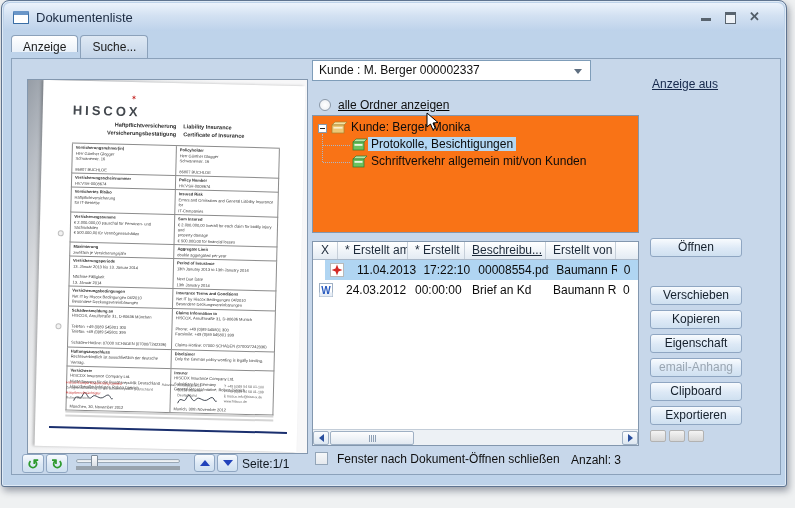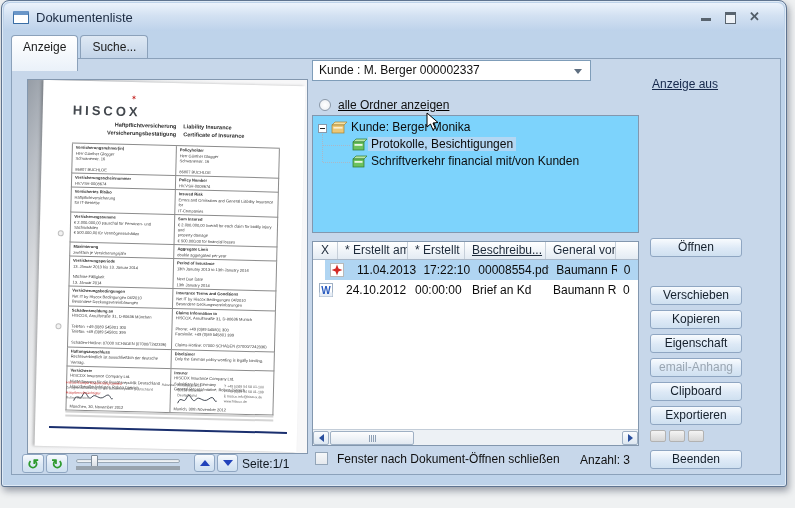--- a/index.html
+++ b/index.html
@@ -32,21 +32,21 @@
   .wc-min::after { content:""; position:absolute; left:1px; bottom:2px; width:10px; height:3px; background:#59646f; }
   .wc-restore::after { content:""; position:absolute; left:1px; top:1px; width:9px; height:8px; border:1px solid #59646f; border-top:3px solid #59646f; background:#eef2f7; }
   .wc-close { font-size:13px; font-weight:bold; color:#525d68; line-height:12px; text-align:center; }
   
   .tabs { position:absolute; left:9px; top:34px; display:flex; z-index:5; }
   .tab {
     font-size:12px; color:#1c1c1c; padding:4px 11px 3px;
     border:1px solid #8ba1ba; border-bottom:none; border-radius:4px 4px 0 0;
     background:linear-gradient(#dfe9f4,#c3d4e8); margin-right:2px; height:23px;
   }
-  .tab.active { background:linear-gradient(#ffffff,#eaf1f9); height:36px; position:relative; z-index:6; }
+  .tab.active { background:linear-gradient(#ffffff,#eaf1f9); height:17px; position:relative; z-index:6; }
   .tabpage {
     position:absolute; left:9px; top:57px; width:770px; height:417px;
     background:#c7d7ea; border:1px solid #8ba1ba;
   }
   
   .preview-pane {
     position:absolute; left:25px; top:78px; width:281px; height:375px;
     border:1px solid #8397ae; overflow:hidden;
     background:linear-gradient(112deg,#969da6 0%, #b9bec5 9%, #dcdee1 20%, #f0f1f2 32%, #f7f7f8 45%);
   }
@@ -102,21 +102,21 @@
     background:#fff; border:1px solid #7f9db9; font-size:12px; color:#101010;
     line-height:19px; padding-left:6px;
   }
   .dd-arrow { position:absolute; right:8px; top:8px; width:0; height:0; border-left:4px solid transparent; border-right:4px solid transparent; border-top:5px solid #5f6f80; }
   .anzeige-link { position:absolute; left:650px; top:76px; font-size:12px; color:#15284b; text-decoration:underline; cursor:pointer; }
   .radio-row { position:absolute; top:97px; display:flex; align-items:center; }
   .radio { width:12px; height:12px; border:1px solid #8b99a9; border-radius:50%; background:radial-gradient(#ffffff,#e8ecf0); position:relative; }
   .radio.sel::after { content:""; position:absolute; left:3px; top:3px; width:4px; height:4px; border-radius:50%; background:#e07c10; box-shadow:0 0 2px 1px rgba(224,124,16,.55); }
   .radio-label { font-size:12px; color:#101010; margin-left:7px; }
   
-  .tree-panel { position:absolute; left:310px; top:114px; width:327px; height:118px; background:#7dd3fc; border:1px solid #8397ae; }
+  .tree-panel { position:absolute; left:310px; top:114px; width:327px; height:118px; background:#f97316; border:1px solid #8397ae; }
   .tree-item { position:absolute; display:flex; align-items:center; font-size:12px; color:#0c0c0c; }
   .tree-label { padding:0 3px; }
   .tree-label.sel { background:#b3d7f3; }
   .minus-box { position:absolute; left:5px; top:8px; width:9px; height:9px; background:#fff; border:1px solid #8899aa; }
   .minus-box::after { content:""; position:absolute; left:1px; top:3px; width:5px; height:1px; background:#222; }
   .tree-vline { position:absolute; left:9px; top:18px; height:28px; border-left:1px dotted #aab8c6; }
   .tree-hline { position:absolute; left:10px; width:27px; border-top:1px dotted #aab8c6; }
   
   .table-panel { position:absolute; left:310px; top:240px; width:327px; height:205px; background:#fff; border:1px solid #8397ae; overflow:hidden; }
   .thead { display:flex; height:18px; background:linear-gradient(#ffffff,#e3ebf3); border-bottom:1px solid #aab8c8; }
@@ -142,21 +142,21 @@
     position:absolute; left:648px; width:92px; height:19px;
     border:1px solid #8fa6c2; border-radius:3px;
     background:linear-gradient(#f8fbfe,#dde9f6 55%,#cfe0f0);
     font-size:12px; color:#15202c; text-align:center; line-height:17px; cursor:default;
   }
   .act-btn.disabled { color:#9aa6b2; }
   .sq-btn { position:absolute; top:429px; width:16px; height:12px; border:1px solid #b2b2b2; border-radius:2px; background:linear-gradient(#f4f4f4,#d6d6d6); }
   
   .checkbox { position:absolute; left:313px; top:451px; width:13px; height:13px; border:1px solid #93a5b8; background:linear-gradient(#f5f7f9,#e5e9ee); }
   .checkbox-label { position:absolute; left:335px; top:451px; font-size:12px; color:#101010; }
-  .count-label { position:absolute; left:560px; top:452px; width:68px; text-align:right; font-size:12px; color:#101010; }
+  .count-label { position:absolute; left:560px; top:452px; width:68px; text-align:center; font-size:12px; color:#101010; }
   
   .cursor { position:absolute; left:424px; top:111px; z-index:60; }
 </style>
 </head>
 <body>
 
 <div class="window">
 
   <div class="titlebar">
     <div class="title-icon"></div>
@@ -400,35 +400,35 @@
         <rect x="2.5" y="6" width="8" height="1.8" fill="#eaf7e4"></rect>
       </svg>
       <span class="tree-label sel">Protokolle, Besichtigungen</span>
     </div>
     <div class="tree-item" style="left:39px; top:38px;">
       <svg width="16" height="13" viewBox="0 0 16 13">
         <polygon points="1,4 4,1 15,1 12,4" fill="#b7e6a8" stroke="#2c7a2c" stroke-width="0.7"></polygon>
         <rect x="1" y="4" width="11" height="8" fill="#6cc25e" stroke="#2c7a2c" stroke-width="0.7"></rect>
         <rect x="2.5" y="6" width="8" height="1.8" fill="#eaf7e4"></rect>
       </svg>
-      <span class="tree-label">Schriftverkehr financial mit/von Kunden</span>
+      <span class="tree-label">Schriftverkehr allgemein mit/von Kunden</span>
     </div>
   </div>
 
   <svg class="cursor" width="13" height="19" viewBox="0 0 13 19">
     <path d="M1 1 L1 15 L4.5 12 L6.8 17.5 L9.3 16.4 L7 11 L12 10.5 Z" fill="#ffffff" stroke="#000000" stroke-width="1"></path>
   </svg>
 
   <div class="table-panel">
     <div class="thead">
       <div class="th c0">X</div>
       <div class="th c1">* Erstellt am</div>
       <div class="th c2">* Erstellt ...</div>
       <div class="th c3">Beschreibu...</div>
-      <div class="th c4">General von</div>
+      <div class="th c4">Erstellt von</div>
       <div class="th c5"></div>
     </div>
     <div class="trow sel">
       <div class="td c0">
         <svg width="14" height="14" viewBox="0 0 14 14">
           <rect x="0.5" y="0.5" width="13" height="13" fill="#ffffff" stroke="#b9b9b9"></rect>
           <path d="M7 1.6 L8.5 5.5 L12.4 7 L8.5 8.5 L7 12.4 L5.5 8.5 L1.6 7 L5.5 5.5 Z" fill="#d42a26"></path>
         </svg>
       </div>
       <div class="td c1">11.04.2013</div>
@@ -438,21 +438,21 @@
       <div class="td c5">0</div>
     </div>
     <div class="trow">
       <div class="td c0">
         <svg width="14" height="14" viewBox="0 0 14 14">
           <rect x="0.5" y="0.5" width="13" height="13" fill="#ffffff" stroke="#9fb0c4"></rect>
           <rect x="0.5" y="9.5" width="13" height="4" fill="#e8eef6"></rect>
           <text x="7" y="10.5" font-size="10" font-weight="bold" fill="#2a5bbf" text-anchor="middle" font-family="Liberation Sans, sans-serif">W</text>
         </svg>
       </div>
-      <div class="td c1">24.10.2012</div>
+      <div class="td c1">24.03.2012</div>
       <div class="td c2">00:00:00</div>
       <div class="td c3">Brief an Kd</div>
       <div class="td c4">Baumann Rita</div>
       <div class="td c5">0</div>
     </div>
     <div class="hscroll">
       <div class="sb-btn sb-left">
           <div class="arr-left"></div>
         </div>
       <div class="sb-thumb">
@@ -470,19 +470,18 @@
   <div class="act-btn" style="top:237px">Öffnen</div>
   <div class="act-btn" style="top:309px">Kopieren</div>
   <div class="act-btn" style="top:285px">Verschieben</div>
   <div class="act-btn" style="top:333px">Eigenschaft</div>
   <div class="act-btn disabled" style="top:357px">email-Anhang</div>
   <div class="act-btn" style="top:405px">Exportieren</div>
   <div class="act-btn" style="top:381px">Clipboard</div>
   <div class="sq-btn" style="left:648px"></div>
   <div class="sq-btn" style="left:667px"></div>
   <div class="sq-btn" style="left:686px"></div>
-  <div class="act-btn" style="top:449px">Beenden</div>
 
   <div class="checkbox"></div>
   <div class="checkbox-label">Fenster nach Dokument-Öffnen schließen</div>
   <div class="count-label">Anzahl: 3</div>
 
 </div>
 
 </body></html>

